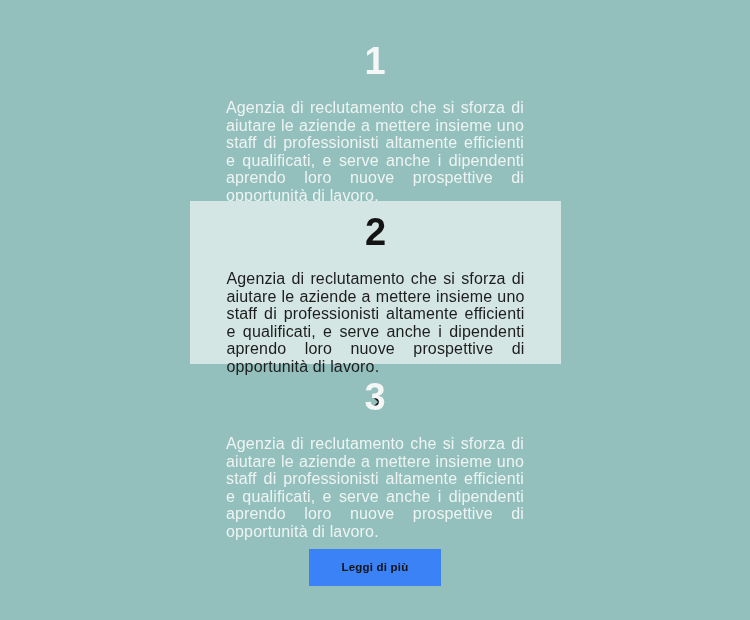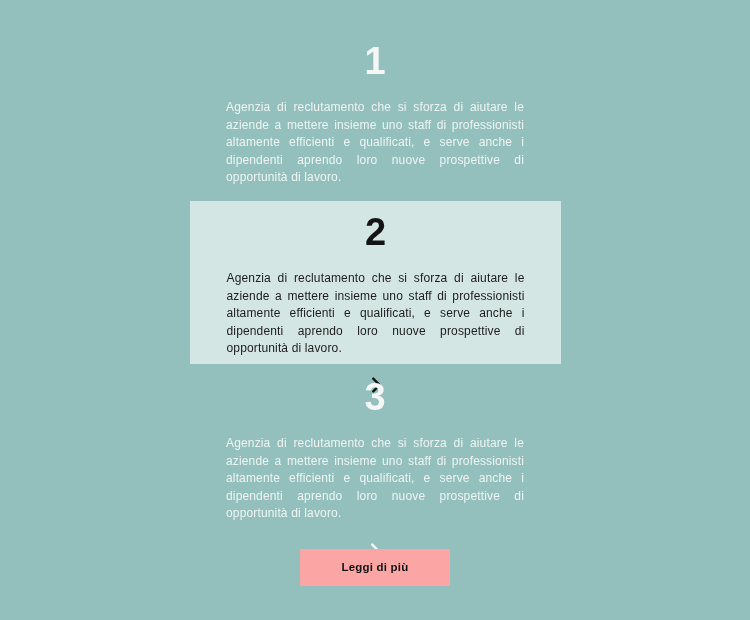--- a/index.html
+++ b/index.html
@@ -42,21 +42,21 @@
     font-weight: bold;
     line-height: 1;
     letter-spacing: 0px;
     margin: 0;
     padding: 0;
   }
 
   .step-text {
     width: 298px;
     margin: 0 auto;
-    font-size: 12px;
+    font-size: 16px;
     line-height: 17.5px;
     text-align: justify;
     text-align-last: left;
     letter-spacing: 0.15px;
   }
 
   .chevron {
     display: block;
     margin: 0 auto;
     width: 22px;
@@ -115,24 +115,24 @@
   .cta-wrap {
     position: absolute;
     left: 0;
     top: 549px;
     width: 750px;
     text-align: center;
   }
   .cta-button {
     display: inline-block;
     box-sizing: border-box;
-    width: 150px;
+    width: 132px;
     height: 37px;
     line-height: 37px;
-    background: #fca5a5;
+    background: #3b82f6;
     color: #141414;
     border: none;
     border-radius: 0;
     font-family: "Liberation Sans", sans-serif;
     font-size: 11.5px;
     font-weight: bold;
     letter-spacing: 0.2px;
     text-align: center;
     cursor: pointer;
     padding: 0;

